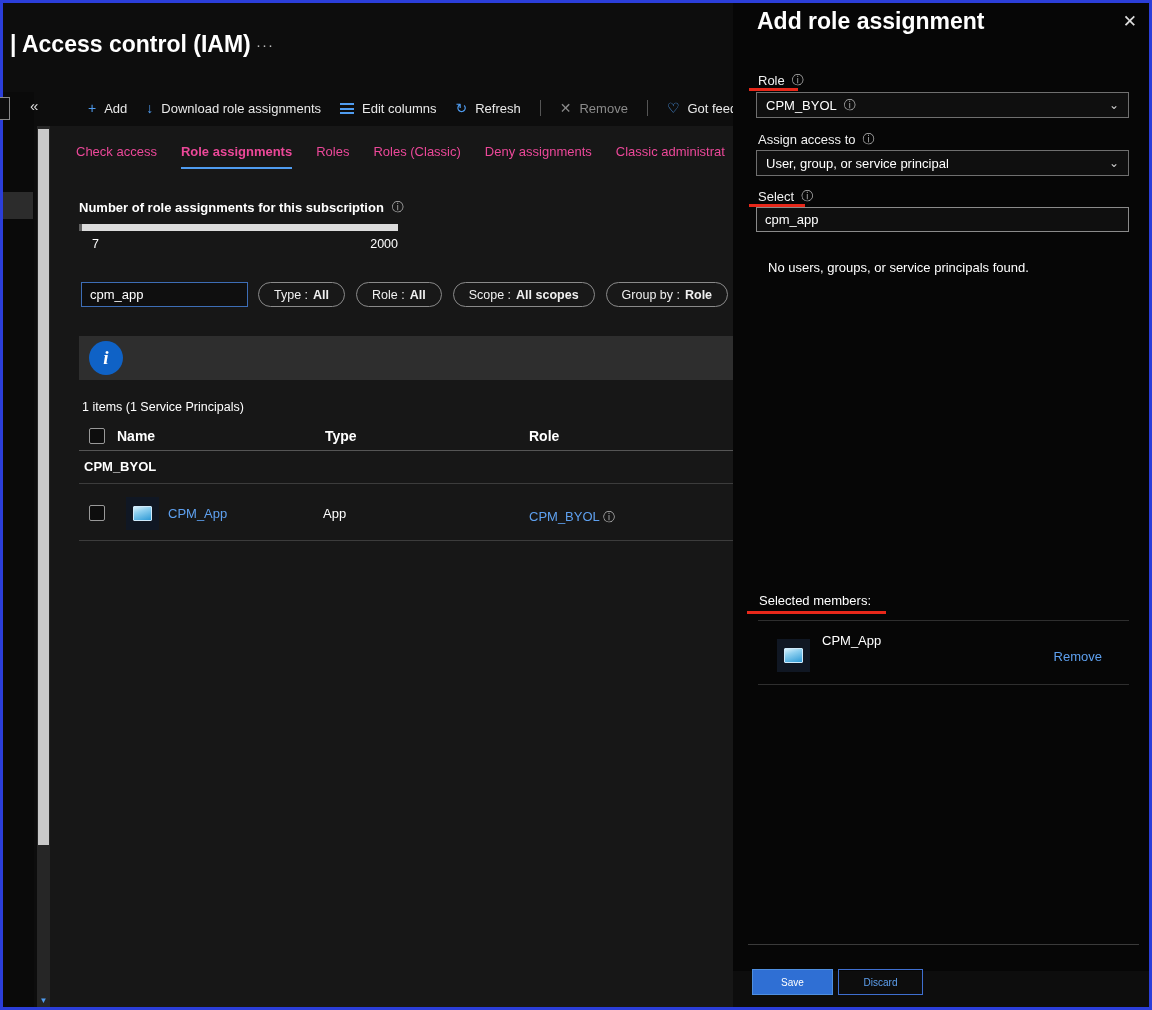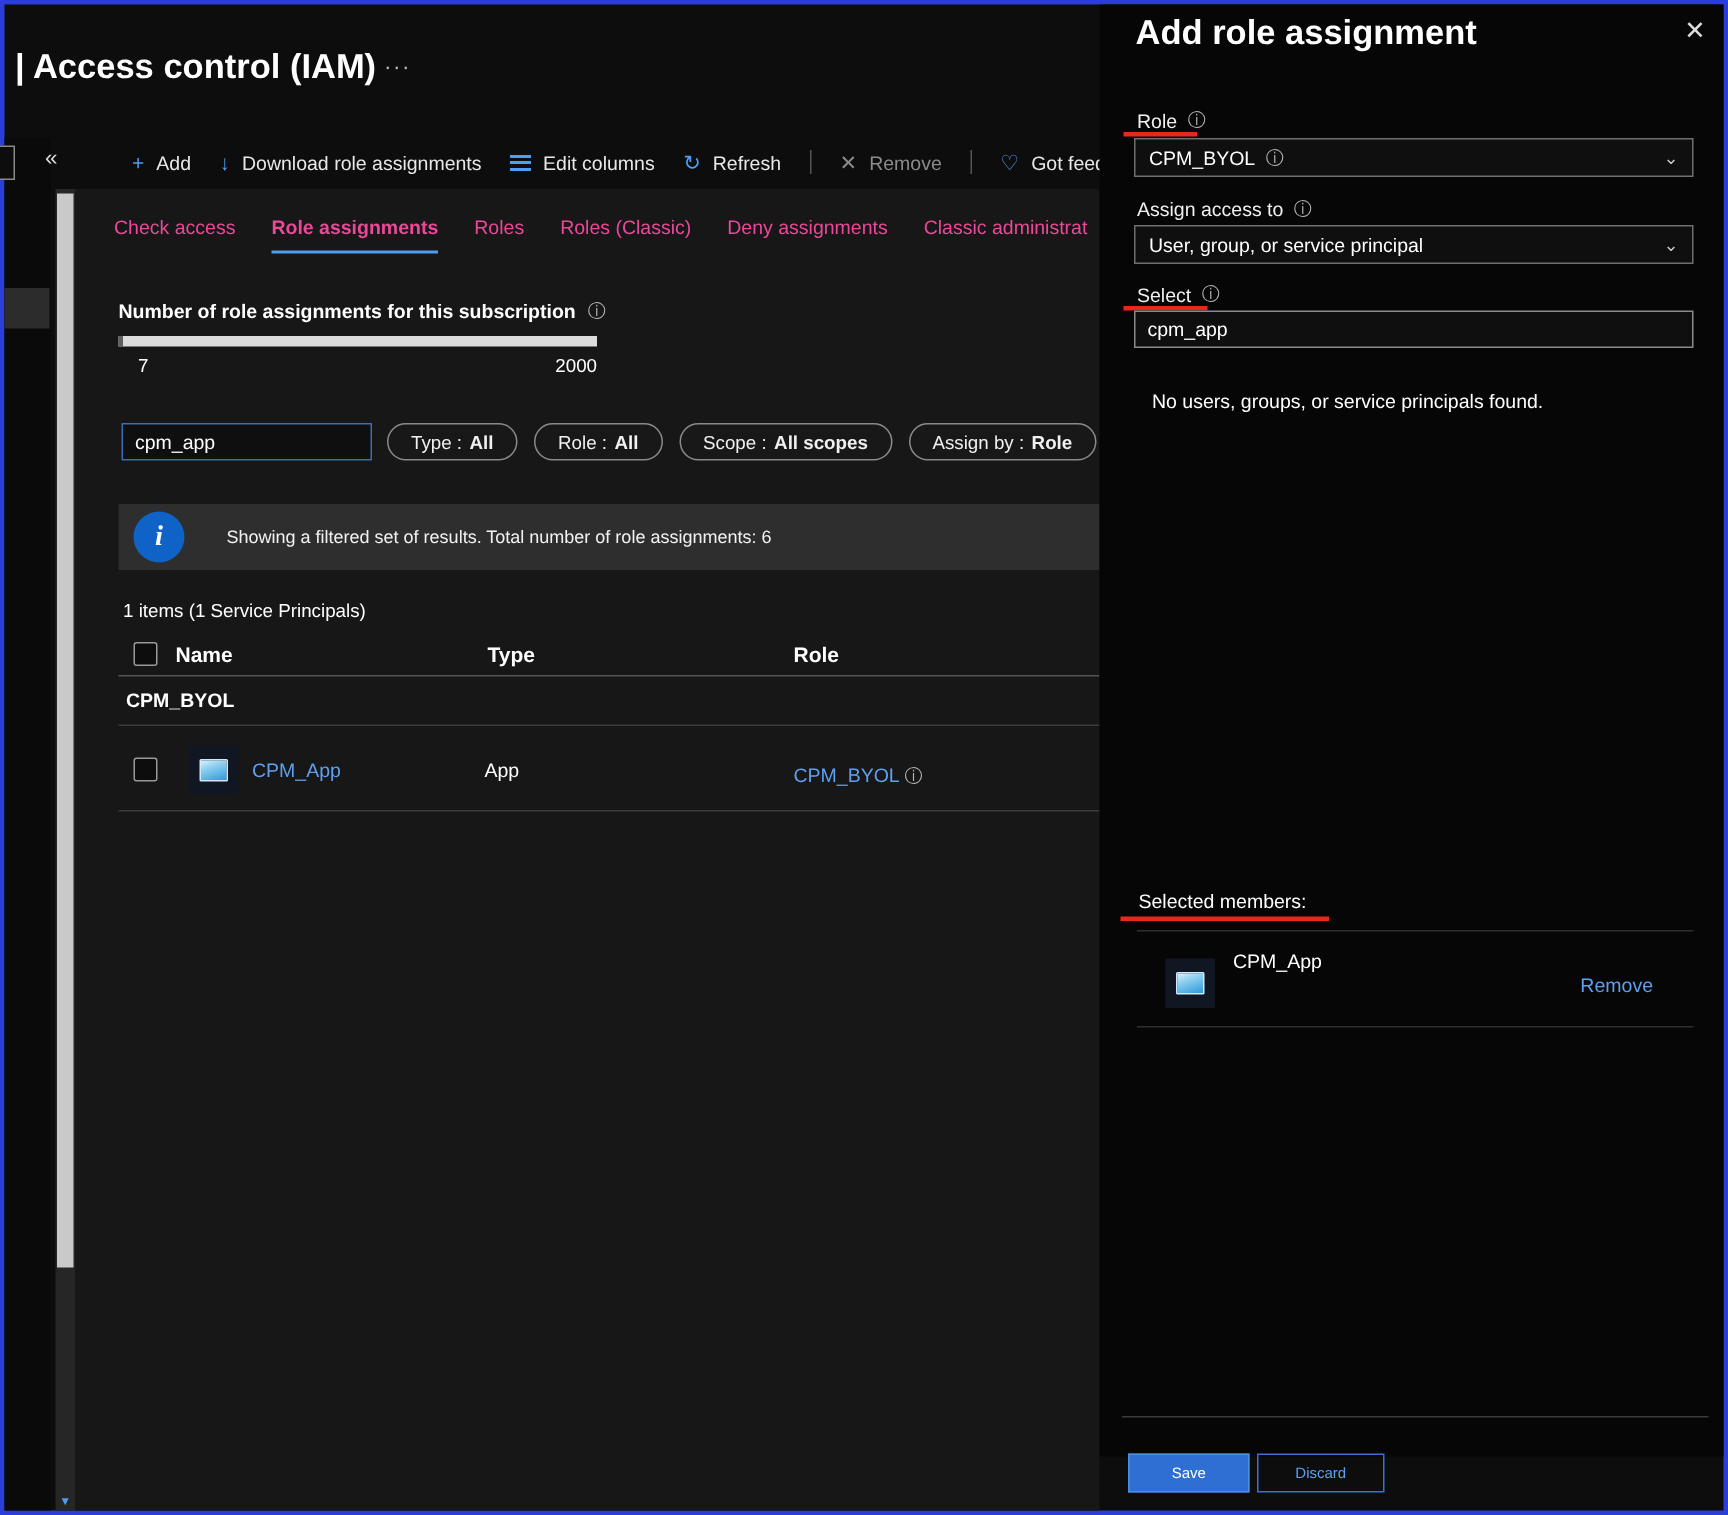--- a/index.html
+++ b/index.html
@@ -177,28 +177,27 @@
     </div>
     <div class="pill">
       <span>Role :</span>
       <b>All</b>
     </div>
     <div class="pill">
       <span>Scope :</span>
       <b>All scopes</b>
     </div>
     <div class="pill">
-      <span>Assign by :</span>
+      <span>Group by :</span>
       <b>Role</b>
     </div>
   </div>
 
   <div class="banner">
     <div class="banner-icon">i</div>
-    <div class="banner-text">Showing a filtered set of results. Total number of role assignments: 6</div>
   </div>
 
   <div class="items-summary">1 items (1 Service Principals)</div>
 
   <div class="checkbox" style="left:89px; top:428px;"></div>
   <div class="col-head" style="left:117px;">Name</div>
   <div class="col-head" style="left:325px;">Type</div>
   <div class="col-head" style="left:529px;">Role</div>
   <div class="hline" style="top:450px; background:#555;"></div>
 

